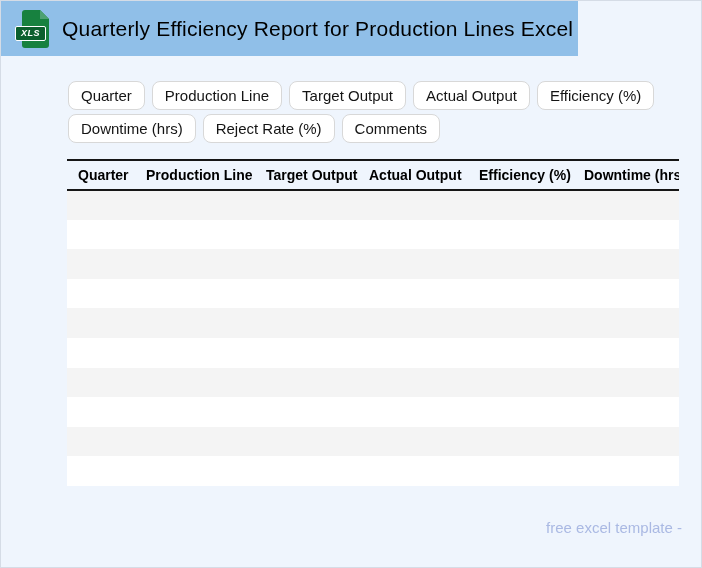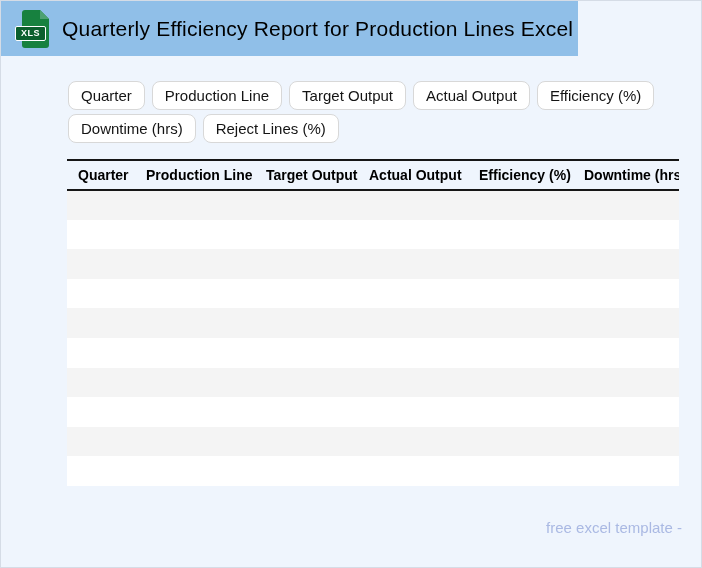--- a/index.html
+++ b/index.html
@@ -25,21 +25,21 @@
     overflow:hidden;
   }
   
   .title-bar{
     position:absolute;left:0;top:0;
     width:577px;height:55px;
     background:var(--header-bg);
     display:flex;align-items:center;
     padding-left:21px;
   }
-  .xls-icon{position:relative;width:27px;height:38px;margin-right:13px;flex:none;}
+  .xls-icon{position:relative;width:27px;height:38px;margin-right:13px;flex:none;font-style:italic;}
   .xls-file{
     position:absolute;left:0;top:0;width:27px;height:38px;
     background:var(--icon-green);border-radius:3px;
   }
   .xls-file .cut{
     position:absolute;right:0;top:0;width:0;height:0;
     border-top:9px solid var(--header-bg);
     border-left:9px solid transparent;
   }
   .xls-file .fold{
@@ -118,21 +118,22 @@
     <h1 class="page-title">Quarterly Efficiency Report for Production Lines Excel</h1>
   </header>
 
   <div class="chips" id="chips">
       <button class="chip">Quarter</button>
       <button class="chip">Production Line</button>
       <button class="chip">Target Output</button>
       <button class="chip">Actual Output</button>
       <button class="chip">Efficiency (%)</button>
       <button class="chip">Downtime (hrs)</button>
-      <button class="chip">Reject Lines (%)</button>
+      <button class="chip">Reject Rate (%)</button>
+      <button class="chip">Comments</button>
     </div>
 
   <div class="table-clip">
     <table>
       <colgroup id="cols">
           <col class="c0">
           <col class="c1">
           <col class="c2">
           <col class="c3">
           <col class="c4">

